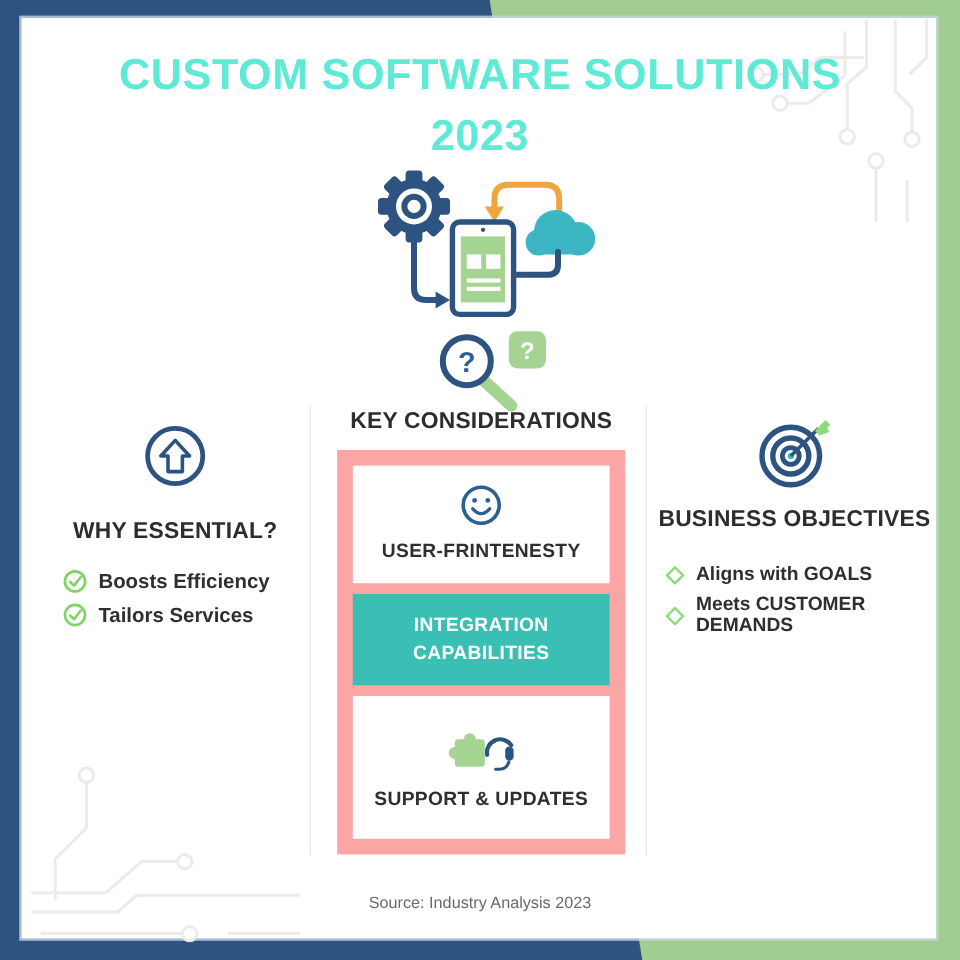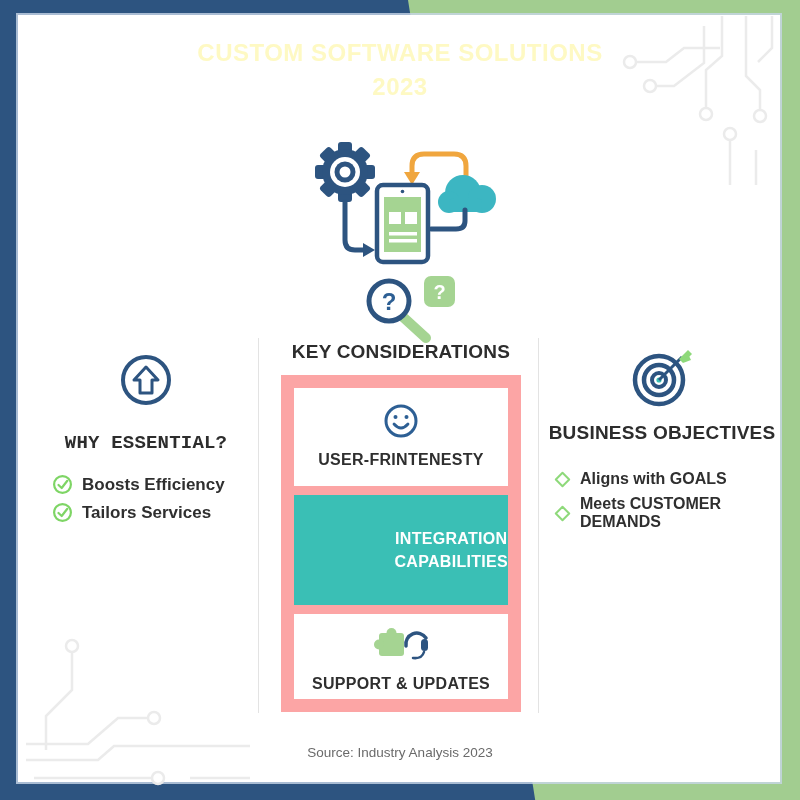--- a/index.html
+++ b/index.html
@@ -6,46 +6,46 @@
   .stage{position:relative;width:800px;height:800px;overflow:hidden;
     font-family:"Liberation Sans",sans-serif;background:#2d5480;}
   .bg-green{position:absolute;inset:0;background:#a2cd90;
     clip-path:polygon(51% 0,100% 0,100% 100%,66.9% 100%);}
   .card{position:absolute;left:18px;top:15px;right:20px;bottom:18px;
     background:#ffffff;box-shadow:0 0 0 2px rgba(200,214,231,.8);}
   .circuit{position:absolute;pointer-events:none;}
   .circuit.tr{top:0;right:0;}
   .circuit.bl{left:0;bottom:0;}
   .title{position:absolute;top:36px;left:0;width:800px;text-align:center;
-    color:#fef9c3;font-weight:800;font-size:24px;line-height:1.42;letter-spacing:.5px;}
+    color:#5eead4;font-weight:800;font-size:36px;line-height:1.42;letter-spacing:.5px;}
   .hero{position:absolute;left:0;top:0;pointer-events:none;}
   .divider{position:absolute;top:338px;width:1px;height:375px;background:#e3e3e3;}
   .divider.left{left:258px;}
   .divider.right{left:538px;}
   .col{position:absolute;display:flex;flex-direction:column;align-items:center;}
   .col-left{left:36px;top:352px;width:220px;}
   .col-right{left:544px;top:346px;width:236px;}
   .col-header{color:#2d2d2d;font-weight:800;font-size:19px;letter-spacing:.2px;text-align:center;}
-  .col-left .col-header{margin-top:24px;font-family:Liberation Mono, monospace;}
+  .col-left .col-header{margin-top:24px;}
   .col-right .col-header{margin-top:14px;}
   .bullets{align-self:flex-start;margin-top:20px;display:flex;flex-direction:column;gap:7px;}
   .col-left .bullets{padding-left:16px;}
   .col-right .bullets{padding-left:10px;margin-top:26px;}
   .bullet{display:flex;align-items:center;gap:9px;color:#2f2f2f;font-size:17px;font-weight:600;}
   .col-right .bullet{font-size:16px;}
   .bullet svg{flex:none;}
   .center-header{position:absolute;left:281px;top:341px;width:240px;text-align:center;
     color:#2d2d2d;font-weight:800;font-size:19px;letter-spacing:.2px;}
   .stack{position:absolute;left:281px;top:375px;width:240px;height:337px;background:#fca5a5;
     box-sizing:border-box;padding:13px;display:flex;flex-direction:column;gap:9px;}
   .stack-card{display:flex;flex-direction:column;align-items:center;justify-content:center;gap:8px;}
   .stack-card.light{background:#ffffff;color:#2f2f2f;}
   .stack-card.teal{background:#3abfb5;color:#ffffff;}
   .c1{height:98px;}
-  .c2{height:110px;align-items:flex-end;}
+  .c2{height:76px;}
   .c3{flex:1;}
   .stack-label{font-size:16px;font-weight:700;letter-spacing:.3px;text-align:center;white-space:pre-line;line-height:1.45;}
   .footer{position:absolute;top:745px;left:0;width:800px;text-align:center;
     color:#6a6a6a;font-size:13.5px;}
 </style>
 </head>
 <body>
 
 <div class="stage">
   <div class="bg-green"></div>

